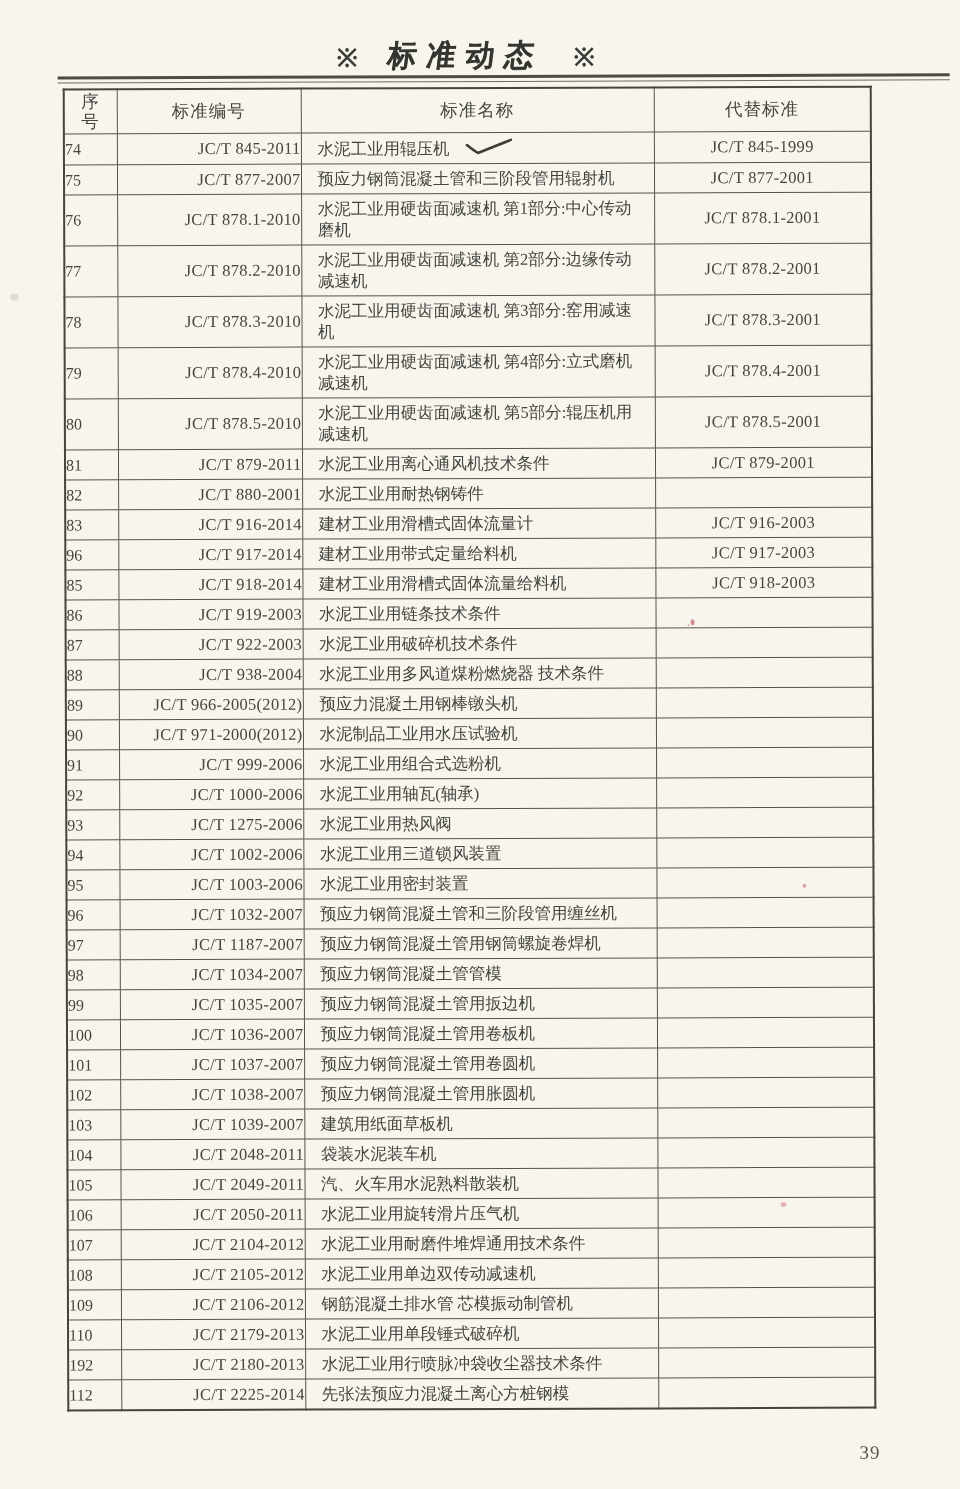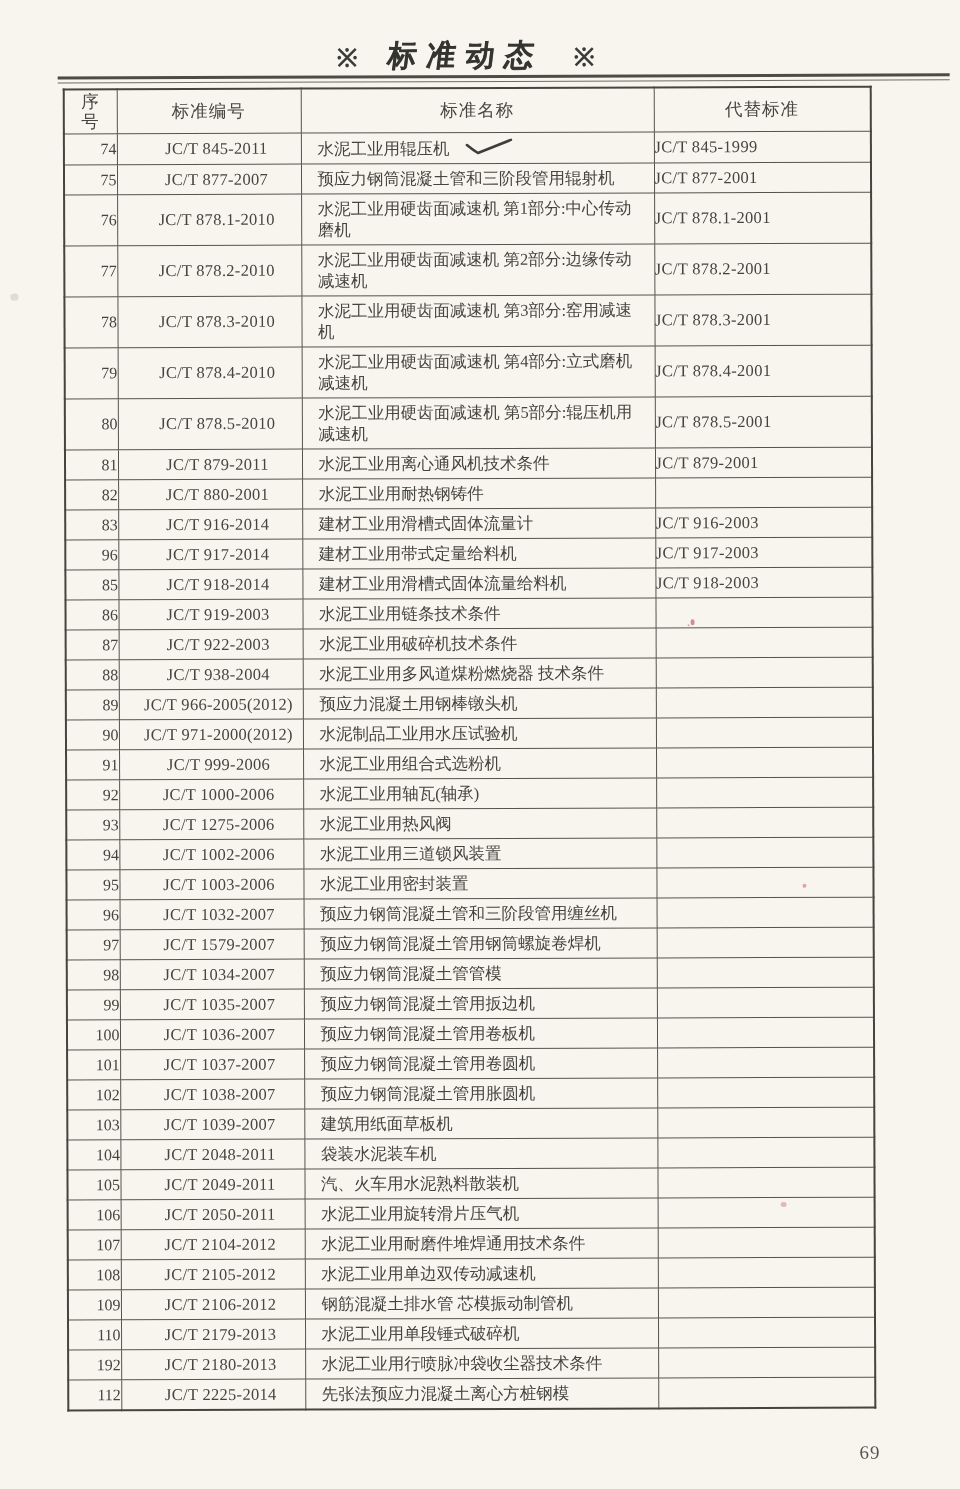--- a/index.html
+++ b/index.html
@@ -35,24 +35,24 @@
   table.std col.c2{width:353px;} table.std col.c3{width:217px;}
   table.std th,table.std td{
     border:1.6px solid var(--border);
     vertical-align:middle;
     line-height:21px;
   }
   table.std{border:2.2px solid #45443d;}
   table.std thead th{height:44px;font-weight:normal;font-size:17.5px;text-align:center;letter-spacing:1px;}
   .hdr-serial-wrap{display:inline-block;width:22px;line-height:20px;}
   table.std tbody td{height:30px;}
-  td.c-no{text-align:right;font-size:16px;}
-  td.c-code{text-align:center;padding-left:15px;letter-spacing:0.3px;white-space:nowrap;}
+  td.c-no{text-align:left;font-size:16px;}
+  td.c-code{text-align:right;padding-left:15px;letter-spacing:0.3px;white-space:nowrap;}
   td.c-name{text-align:left;padding:4px 8px 4px 16px;}
-  td.c-rep{letter-spacing:0.3px;}
+  td.c-rep{text-align:center;letter-spacing:0.3px;}
   .check-svg{display:inline-block;vertical-align:-3px;margin-left:14px;}
   
   .pageno{
     position:absolute;top:1443px;right:82px;
     font-size:19px;color:#55554e;letter-spacing:1px;
   }
   
   .speck{position:absolute;border-radius:50%;}
   .speck.s1{left:691px;top:620px;width:4px;height:6px;background:rgba(201,104,112,0.75);}
   .speck.s2{left:802px;top:885px;width:4px;height:4px;background:rgba(205,110,120,0.6);}
@@ -225,21 +225,21 @@
             <td class="c-rep"><span></span></td>
           </tr>
           <tr>
             <td class="c-no"><span>96</span></td>
             <td class="c-code"><span>JC/T 1032-2007</span></td>
             <td class="c-name"><span>预应力钢筒混凝土管和三阶段管用缠丝机</span></td>
             <td class="c-rep"><span></span></td>
           </tr>
           <tr>
             <td class="c-no"><span>97</span></td>
-            <td class="c-code"><span>JC/T 1579-2007</span></td>
+            <td class="c-code"><span>JC/T 1187-2007</span></td>
             <td class="c-name"><span>预应力钢筒混凝土管用钢筒螺旋卷焊机</span></td>
             <td class="c-rep"><span></span></td>
           </tr>
           <tr>
             <td class="c-no"><span>98</span></td>
             <td class="c-code"><span>JC/T 1034-2007</span></td>
             <td class="c-name"><span>预应力钢筒混凝土管管模</span></td>
             <td class="c-rep"><span></span></td>
           </tr>
           <tr>
@@ -322,21 +322,21 @@
           </tr>
           <tr>
             <td class="c-no"><span>112</span></td>
             <td class="c-code"><span>JC/T 2225-2014</span></td>
             <td class="c-name"><span>先张法预应力混凝土离心方桩钢模</span></td>
             <td class="c-rep"><span></span></td>
           </tr>
         </tbody>
     </table>
 
-    <div class="pageno">69</div>
+    <div class="pageno">39</div>
 
     <div class="speck s1"></div>
     <div class="speck s2"></div>
     <div class="speck s3"></div>
     <div class="speck s4"></div>
     <div class="speck s5"></div>
   </div>
 </div>
 
 </body></html>

